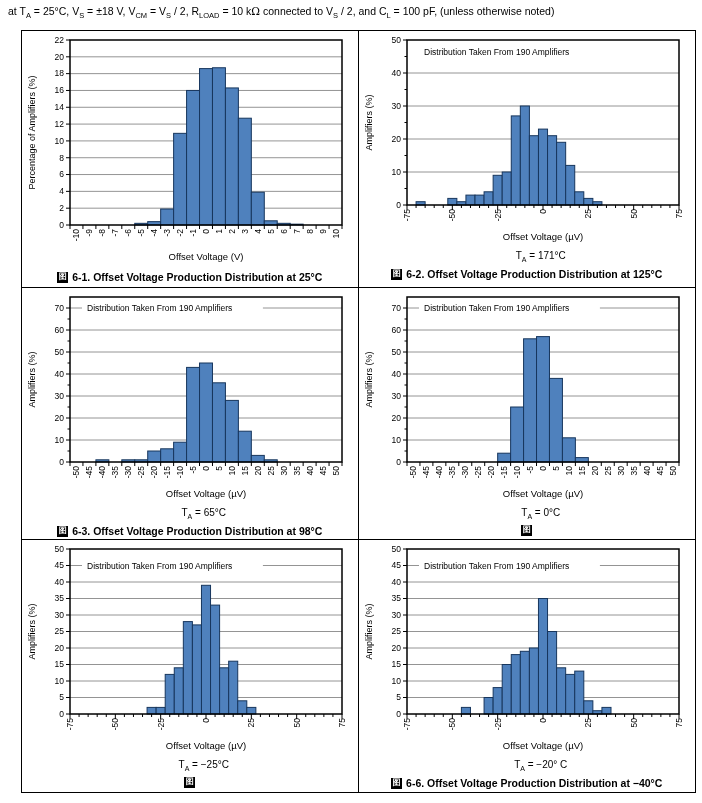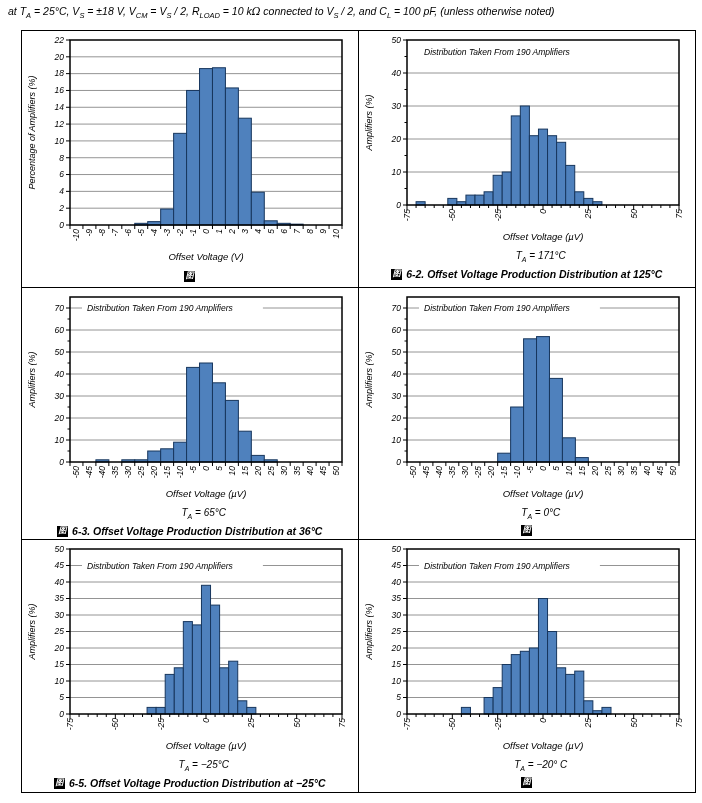--- a/index.html
+++ b/index.html
@@ -1,17 +1,17 @@
 <!DOCTYPE html>
 <html><head>
 <meta charset="utf-8">
 <style>
   html,body{margin:0;padding:0;background:#fff;}
   .page{width:702px;height:803px;position:relative;background:#fff;color:#000;
-        font-family:"Liberation Sans",sans-serif;overflow:hidden;font-style:italic;}
+        font-family:"Liberation Sans",sans-serif;overflow:hidden;}
   .cond-header{position:absolute;top:5px;left:8px;font-size:10.5px;white-space:nowrap;}
   .cond-header sub{font-size:7.5px;}
   .cond-header .serif{font-family:"DejaVu Serif",serif;}
   .fig-grid{position:absolute;left:21px;top:30px;width:675px;height:763px;
             border:1.5px solid #000;box-sizing:border-box;
             display:grid;grid-template-columns:1fr 1fr;grid-template-rows:257px 252px 1fr;}
   .cell{border-right:1px solid #000;border-bottom:1px solid #000;
         display:flex;flex-direction:column;align-items:center;overflow:hidden;}
   .cell:nth-child(2n){border-right:none;}
   .cell:nth-child(n+5){border-bottom:none;}
@@ -124,20 +124,21 @@
             <text transform="translate(272.66666666666663,196) rotate(-90)" text-anchor="end" font-size="8.5" dominant-baseline="central">7</text>
             <text transform="translate(285.6190476190476,196) rotate(-90)" text-anchor="end" font-size="8.5" dominant-baseline="central">8</text>
             <text transform="translate(298.57142857142856,196) rotate(-90)" text-anchor="end" font-size="8.5" dominant-baseline="central">9</text>
             <text transform="translate(311.5238095238095,196) rotate(-90)" text-anchor="end" font-size="8.5" dominant-baseline="central">10</text>
             <text transform="translate(11,99.5) rotate(-90)" text-anchor="middle" font-size="9">Percentage of Amplifiers (%)</text>
             <text x="182" y="227" text-anchor="middle" font-size="9.5">Offset Voltage (V)</text>
           </svg></div>
       <div class="subcap"><span></span><sub></sub><span></span></div>
       <div class="caption">
           <span class="figicon">图</span>
+          <span>6-1. Offset Voltage Production Distribution at 25°C</span>
         </div>
     </div>
 
     <div class="cell">
       <div class="chartbox"><svg width="332" height="212" xmlns="http://www.w3.org/2000/svg">
             <line x1="46" y1="139" x2="318" y2="139" stroke="#888888" stroke-width="0.9"></line>
             <line x1="46" y1="106" x2="318" y2="106" stroke="#888888" stroke-width="0.9"></line>
             <line x1="46" y1="73" x2="318" y2="73" stroke="#888888" stroke-width="0.9"></line>
             <line x1="46" y1="40" x2="318" y2="40" stroke="#888888" stroke-width="0.9"></line>
             <rect x="55.06666666666667" y="168.7" width="9.066666666666666" height="3.3000000000000114" fill="#4F81BD" stroke="#17365D" stroke-width="1"></rect>
@@ -316,21 +317,21 @@
             <text transform="translate(272.66666666666663,176) rotate(-90)" text-anchor="end" font-size="8.5" dominant-baseline="central">35</text>
             <text transform="translate(285.6190476190476,176) rotate(-90)" text-anchor="end" font-size="8.5" dominant-baseline="central">40</text>
             <text transform="translate(298.57142857142856,176) rotate(-90)" text-anchor="end" font-size="8.5" dominant-baseline="central">45</text>
             <text transform="translate(311.5238095238095,176) rotate(-90)" text-anchor="end" font-size="8.5" dominant-baseline="central">50</text>
             <text transform="translate(11,89.5) rotate(-90)" text-anchor="middle" font-size="9">Amplifiers (%)</text>
             <text x="182" y="207" text-anchor="middle" font-size="9.5">Offset Voltage (µV)</text>
           </svg></div>
       <div class="subcap"><span>T</span><sub>A</sub><span> = 65°C</span></div>
       <div class="caption">
           <span class="figicon">图</span>
-          <span>6-3. Offset Voltage Production Distribution at 36°C</span>
+          <span>6-3. Offset Voltage Production Distribution at 98°C</span>
         </div>
     </div>
 
     <div class="cell">
       <div class="chartbox"><svg width="332" height="212" xmlns="http://www.w3.org/2000/svg">
             <line x1="46" y1="150" x2="318" y2="150" stroke="#888888" stroke-width="0.9"></line>
             <line x1="46" y1="128" x2="318" y2="128" stroke="#888888" stroke-width="0.9"></line>
             <line x1="46" y1="106" x2="318" y2="106" stroke="#888888" stroke-width="0.9"></line>
             <line x1="46" y1="84" x2="318" y2="84" stroke="#888888" stroke-width="0.9"></line>
             <line x1="46" y1="62" x2="318" y2="62" stroke="#888888" stroke-width="0.9"></line>
@@ -506,21 +507,20 @@
             <text transform="translate(182,176) rotate(-90)" text-anchor="end" font-size="8.5" dominant-baseline="central">0</text>
             <text transform="translate(227.33333333333331,176) rotate(-90)" text-anchor="end" font-size="8.5" dominant-baseline="central">25</text>
             <text transform="translate(272.66666666666663,176) rotate(-90)" text-anchor="end" font-size="8.5" dominant-baseline="central">50</text>
             <text transform="translate(318,176) rotate(-90)" text-anchor="end" font-size="8.5" dominant-baseline="central">75</text>
             <text transform="translate(11,89.5) rotate(-90)" text-anchor="middle" font-size="9">Amplifiers (%)</text>
             <text x="182" y="207" text-anchor="middle" font-size="9.5">Offset Voltage (µV)</text>
           </svg></div>
       <div class="subcap"><span>T</span><sub>A</sub><span> = −25°C</span></div>
       <div class="caption">
           <span class="figicon">图</span>
-          <span>6-5. Offset Voltage Production Distribution at −25°C</span>
         </div>
     </div>
 
     <div class="cell">
       <div class="chartbox"><svg width="332" height="212" xmlns="http://www.w3.org/2000/svg">
             <line x1="46" y1="155.5" x2="318" y2="155.5" stroke="#888888" stroke-width="0.9"></line>
             <line x1="46" y1="139" x2="318" y2="139" stroke="#888888" stroke-width="0.9"></line>
             <line x1="46" y1="122.5" x2="318" y2="122.5" stroke="#888888" stroke-width="0.9"></line>
             <line x1="46" y1="106" x2="318" y2="106" stroke="#888888" stroke-width="0.9"></line>
             <line x1="46" y1="89.5" x2="318" y2="89.5" stroke="#888888" stroke-width="0.9"></line>
@@ -605,17 +605,18 @@
             <text transform="translate(182,176) rotate(-90)" text-anchor="end" font-size="8.5" dominant-baseline="central">0</text>
             <text transform="translate(227.33333333333331,176) rotate(-90)" text-anchor="end" font-size="8.5" dominant-baseline="central">25</text>
             <text transform="translate(272.66666666666663,176) rotate(-90)" text-anchor="end" font-size="8.5" dominant-baseline="central">50</text>
             <text transform="translate(318,176) rotate(-90)" text-anchor="end" font-size="8.5" dominant-baseline="central">75</text>
             <text transform="translate(11,89.5) rotate(-90)" text-anchor="middle" font-size="9">Amplifiers (%)</text>
             <text x="182" y="207" text-anchor="middle" font-size="9.5">Offset Voltage (µV)</text>
           </svg></div>
       <div class="subcap"><span>T</span><sub>A</sub><span> = −20° C</span></div>
       <div class="caption">
           <span class="figicon">图</span>
+          <span>6-6. Offset Voltage Production Distribution at −40°C</span>
         </div>
     </div>
 
   </div>
 </div>
 
 </body></html>

